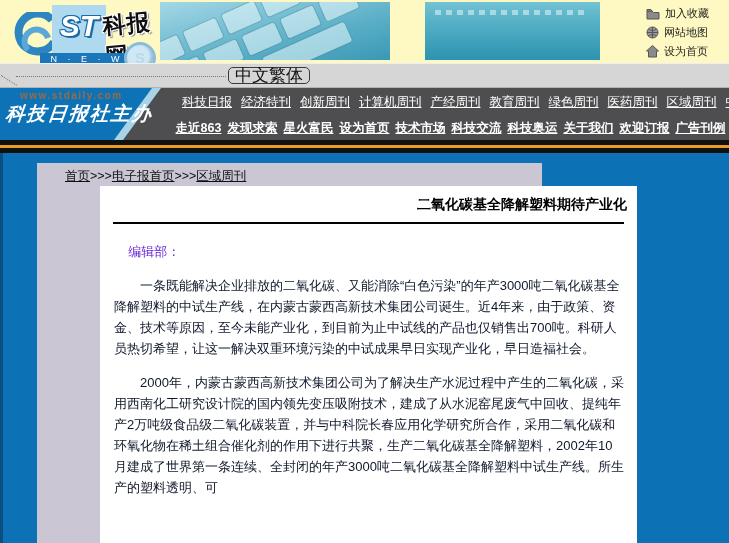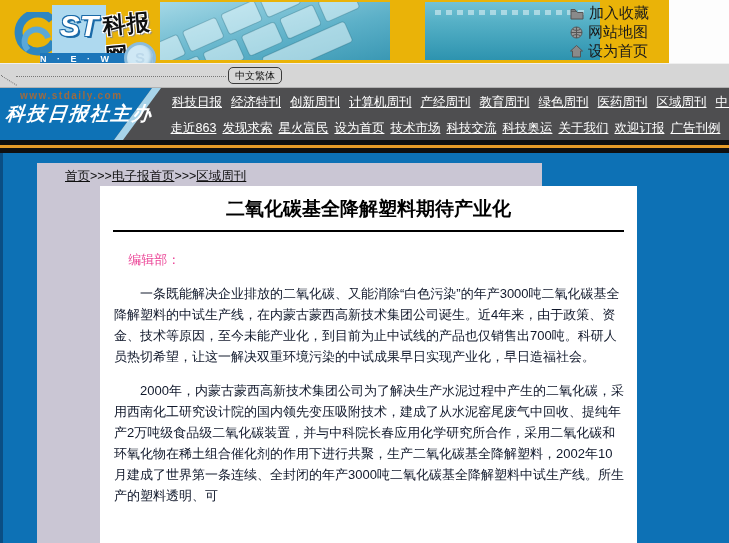--- a/index.html
+++ b/index.html
@@ -1,82 +1,82 @@
 <!DOCTYPE html>
 <html><head>
 <meta charset="utf-8">
 <style>
   html,body{margin:0;padding:0;}
   .page{position:relative;width:729px;height:543px;overflow:hidden;background:#fdfdfd;
         font-family:"Liberation Sans",sans-serif;}
 
   
-  .top-header{position:absolute;left:0;top:0;width:669px;height:63px;background:#eab308;}
+  .top-header{position:absolute;left:0;top:0;width:729px;height:63px;background:#fef9c3;}
   .logo{position:absolute;left:14px;top:2px;width:150px;height:60px;}
   .logo-swirl{position:absolute;left:0;top:10px;}
   .st-square{position:absolute;left:38px;top:3px;width:54px;height:50px;background:#aed9ef;}
   .st-text{position:absolute;left:0;top:4px;width:54px;text-align:center;font-size:30px;font-weight:bold;
            font-style:italic;color:#fff;text-shadow:2px 2px 0 #1a6aa8,-1px -1px 0 #1a6aa8,1px -1px 0 #1a6aa8,-1px 1px 0 #1a6aa8;}
   .cn-name{position:absolute;left:90px;top:6px;font-size:23px;font-weight:bold;color:#101010;
            transform:rotate(-5deg);letter-spacing:1px;
            text-shadow:1px 1px 0 #fff,-1px -1px 0 #fff,1px -1px 0 #fff,-1px 1px 0 #fff,2px 2px 1px #888;}
   .news-bar{position:absolute;left:26px;top:51px;width:94px;height:13px;background:#1c76ba;
-            color:#fff;font-size:9px;font-weight:bold;letter-spacing:4px;line-height:13px;}
+            color:#fff;font-size:9px;font-weight:normal;letter-spacing:4px;text-align:center;line-height:13px;}
   .lens{position:absolute;left:110px;top:40px;width:26px;height:26px;border-radius:50%;
         background:#cfe8f5;border:3px solid #8cbcdc;color:#bcd8ea;font-weight:bold;font-size:15px;
         text-align:center;line-height:26px;box-shadow:inset -2px -2px 3px rgba(80,140,180,.5);}
   .lens-handle{position:absolute;left:102px;top:66px;width:17px;height:5px;background:#e07818;
                border-radius:2px;transform:rotate(38deg);box-shadow:0 1px 0 #9c4e08;}
   .kb-img{position:absolute;left:160px;top:2px;width:230px;height:58px;}
   .teal-panel{position:absolute;left:425px;top:2px;width:175px;height:58px;
               background:linear-gradient(180deg,#74c2d4 0%,#55b0c6 35%,#2d93af 100%);}
   .teal-panel .speck{position:absolute;left:10px;top:8px;width:150px;height:5px;
               background:repeating-linear-gradient(90deg,rgba(255,255,255,.45) 0 6px,rgba(255,255,255,0) 6px 11px);}
   .quick-links{position:absolute;right:20px;top:4px;}
   .quick-link{display:flex;align-items:center;gap:5px;height:19px;cursor:pointer;}
-  .quick-link span{font-size:15px;color:#1a1a1a;}
+  .quick-link span{font-size:11px;color:#1a1a1a;}
 
   
   .lang-bar{position:absolute;left:0;top:63px;width:729px;height:25px;background:#d6d6d6;
             border-top:1px solid #efefef;border-bottom:1px solid #b2b2b2;box-sizing:border-box;}
   .dotted-line{position:absolute;left:16px;top:12px;width:210px;border-top:1px dotted #777;}
   .diag-dotted{position:absolute;left:0px;top:16px;width:18px;border-top:1px dotted #777;transform:rotate(32deg);}
   .lang-btn{position:absolute;left:228px;top:3px;height:17px;line-height:16px;padding:0 6px;
-            border:1px solid #3a3a3a;border-radius:5px;font-size:10px;color:#111;background:transparent;cursor:pointer;}
+            border:1px solid #3a3a3a;border-radius:5px;font-size:17px;color:#111;background:transparent;cursor:pointer;}
 
   
   .masthead{position:absolute;left:0;top:88px;width:729px;height:52px;background:#4e4e50;}
   .mh-left{position:absolute;left:0;top:0;width:170px;height:52px;}
   .mh-blue{position:absolute;left:0;top:0;width:170px;height:52px;background:#0e72b6;
            clip-path:polygon(0 0,152px 0,114px 52px,0 52px);}
   .mh-stripe{position:absolute;left:0;top:0;width:170px;height:52px;background:#a8d4ea;
            clip-path:polygon(152px 0,161px 0,123px 52px,114px 52px);}
   .mh-url{position:absolute;left:20px;top:2px;font-size:10px;font-weight:bold;letter-spacing:1.5px;color:#9c6b42;}
   .mh-org{position:absolute;left:6px;top:13px;font-family:"Liberation Serif",serif;font-style:italic;
           font-weight:bold;font-size:19px;color:#fff;letter-spacing:2px;transform:skewX(-6deg);}
-  .nav-rows{position:absolute;left:162px;top:0;right:0;height:61px;}
+  .nav-rows{position:absolute;left:172px;top:0;right:0;height:61px;}
   .nav-row1{height:29px;display:flex;align-items:center;gap:9px;padding-left:10px;}
-  .nav-row2{height:23px;display:flex;align-items:center;justify-content:center;gap:6px;}
+  .nav-row2{height:23px;display:flex;align-items:center;justify-content:center;gap:6px;font-weight:bold;}
   .nav-link{color:#fff;font-size:12.5px;text-decoration:underline;white-space:nowrap;cursor:pointer;}
 
   
   .black-bar{position:absolute;left:0;top:140px;width:729px;height:13px;background:#101010;}
   .orange-line{position:absolute;left:0;top:5px;width:729px;height:3px;background:#e89c28;}
 
   
   .main{position:absolute;left:0;top:153px;width:729px;height:390px;background:#0d71b5;}
   .left-edge{position:absolute;left:0;top:0;width:3px;height:390px;background:#0a4e84;}
   .content-panel{position:absolute;left:37px;top:10px;width:505px;height:380px;background:#cac6d4;}
   .breadcrumb{position:absolute;left:28px;top:5px;font-size:12.5px;color:#101010;}
   .crumb-link{text-decoration:underline;cursor:pointer;color:#101010;}
   .crumb-sep{text-decoration:none;}
   .article-box{position:absolute;left:63px;top:23px;width:537px;height:357px;background:#ffffff;overflow:hidden;}
-  .article-title{margin:10px 10px 0;text-align:center;font-size:19px;font-weight:bold;color:#000;}
+  .article-title{margin:10px 10px 0;text-align:right;font-size:14px;font-weight:bold;color:#000;}
   .title-rule{margin:8px 13px 0;border:none;border-top:2px solid #000;}
-  .salutation{margin:17px 12px 0 14px;text-indent:1.1em;font-size:13px;line-height:21px;color:#ec4899;}
+  .salutation{margin:17px 12px 0 14px;text-indent:1.1em;font-size:13px;line-height:21px;color:#6d28d9;}
   p.body-para{margin:13px 12px 0 14px;text-indent:2em;font-size:13px;line-height:21px;color:#0f172a;}
 </style>
 </head>
 <body>
 
 <div class="page">
 
   <div class="top-header">
     <div class="logo">
       <svg class="logo-swirl" width="46" height="50" viewBox="0 0 46 50">

